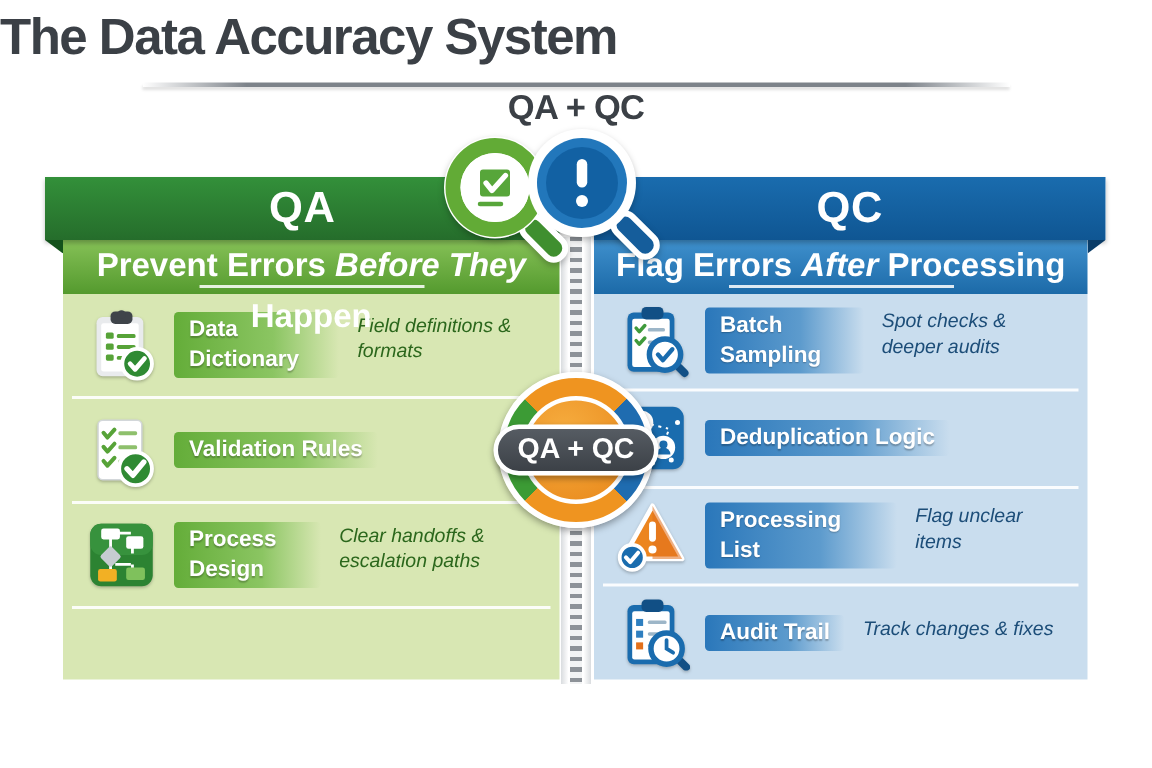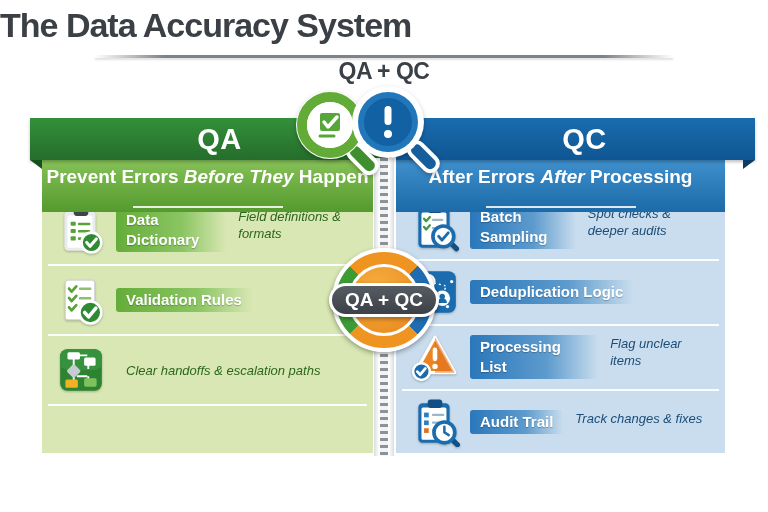--- a/index.html
+++ b/index.html
@@ -21,31 +21,30 @@
     position:absolute;top:58px;left:0;width:100%;text-align:center;
     font-size:23px;font-weight:bold;color:#3b4046;letter-spacing:-0.5px;
   }
   
   .magnifiers{position:absolute;left:276px;top:80px;z-index:7;filter:drop-shadow(0 2px 2px rgba(0,0,0,0.25));}
   
   .col-header{
     position:absolute;top:118px;height:42px;z-index:3;
     color:#fff;font-weight:bold;font-size:29px;text-align:center;line-height:42px;letter-spacing:0.5px;
     box-shadow:0 2px 3px rgba(0,0,0,0.25);
-    padding-left:18px;
   }
   .qa-header{left:30px;width:343px;background:linear-gradient(180deg,#33903a,#256d2b);}
   .qc-header{left:396px;width:341px;background:linear-gradient(180deg,#1a6cae,#0f5693);}
   .fold{position:absolute;top:42px;width:12px;height:9px;}
   .fold-left{left:0;background:#14521c;clip-path:polygon(0 0,100% 0,100% 100%);}
   .fold-right{right:0;background:#0a3c68;clip-path:polygon(0 0,100% 0,0 100%);}
   
   .tagline{
-    position:absolute;top:160px;height:52px;z-index:2;
-    color:#fff;font-weight:bold;font-size:19px;text-align:center;line-height:34px;
+    position:absolute;top:160px;height:36px;z-index:2;
+    color:#fff;font-weight:bold;font-size:22px;text-align:center;line-height:34px;
   }
   .tagline .em{font-style:italic;}
   .tagline .underline{
     position:absolute;bottom:4px;left:50%;transform:translateX(-50%);
     width:150px;height:2px;background:rgba(255,255,255,0.85);
   }
   .qa-tagline{left:42px;width:331px;background:linear-gradient(180deg,#86c157,#549a2e);}
   .qc-tagline{left:396px;width:329px;background:linear-gradient(180deg,#3f90cd,#1c6aa8);}
   
   .panel{position:absolute;top:196px;height:257px;z-index:1;}
@@ -200,31 +199,32 @@
         <path d="M17 13 v8 M22 10 h8 M31 17 v6 M17 28 v7 M20 30 h10 M31 30 v5" stroke="#fff" stroke-width="1.8" fill="none"></path>
         <rect x="11" y="7" width="12" height="7" rx="1.5" fill="#fff"></rect>
         <rect x="27" y="12" width="11" height="8" rx="1.5" fill="#fff"></rect>
         <g transform="rotate(45 17 25)">
             <rect x="12" y="20" width="10" height="10" rx="1.5" fill="#c6ccd1"></rect>
           </g>
         <rect x="9" y="33" width="12" height="8" rx="1.5" fill="#f2b024"></rect>
         <rect x="27" y="32" width="12" height="8" rx="1.5" fill="#7fc15c"></rect>
       </svg>
       <div class="texts">
+        <div class="band qa-band">Process Design</div>
         <div class="desc qa-desc">Clear handoffs &amp; escalation paths</div>
       </div>
     </div>
   </div>
 
   <div class="col-header qc-header">
     <span>QC</span>
     <div class="fold fold-right"></div>
   </div>
   <div class="tagline qc-tagline">
-    <span>After Errors </span><span class="em">After </span><span>Processing</span>
+    <span>Flag Errors </span><span class="em">After </span><span>Processing</span>
     <div class="underline"></div>
   </div>
 
   <div class="panel qc-panel">
 
     <div class="item">
       <svg class="tile" viewBox="0 0 48 48">
         <rect x="8" y="6" width="30" height="38" rx="4" fill="#1a6cae"></rect>
         <rect x="11" y="10" width="24" height="31" rx="1.5" fill="#fff"></rect>
         <rect x="17" y="2.5" width="14" height="8" rx="3" fill="#114f85"></rect>

